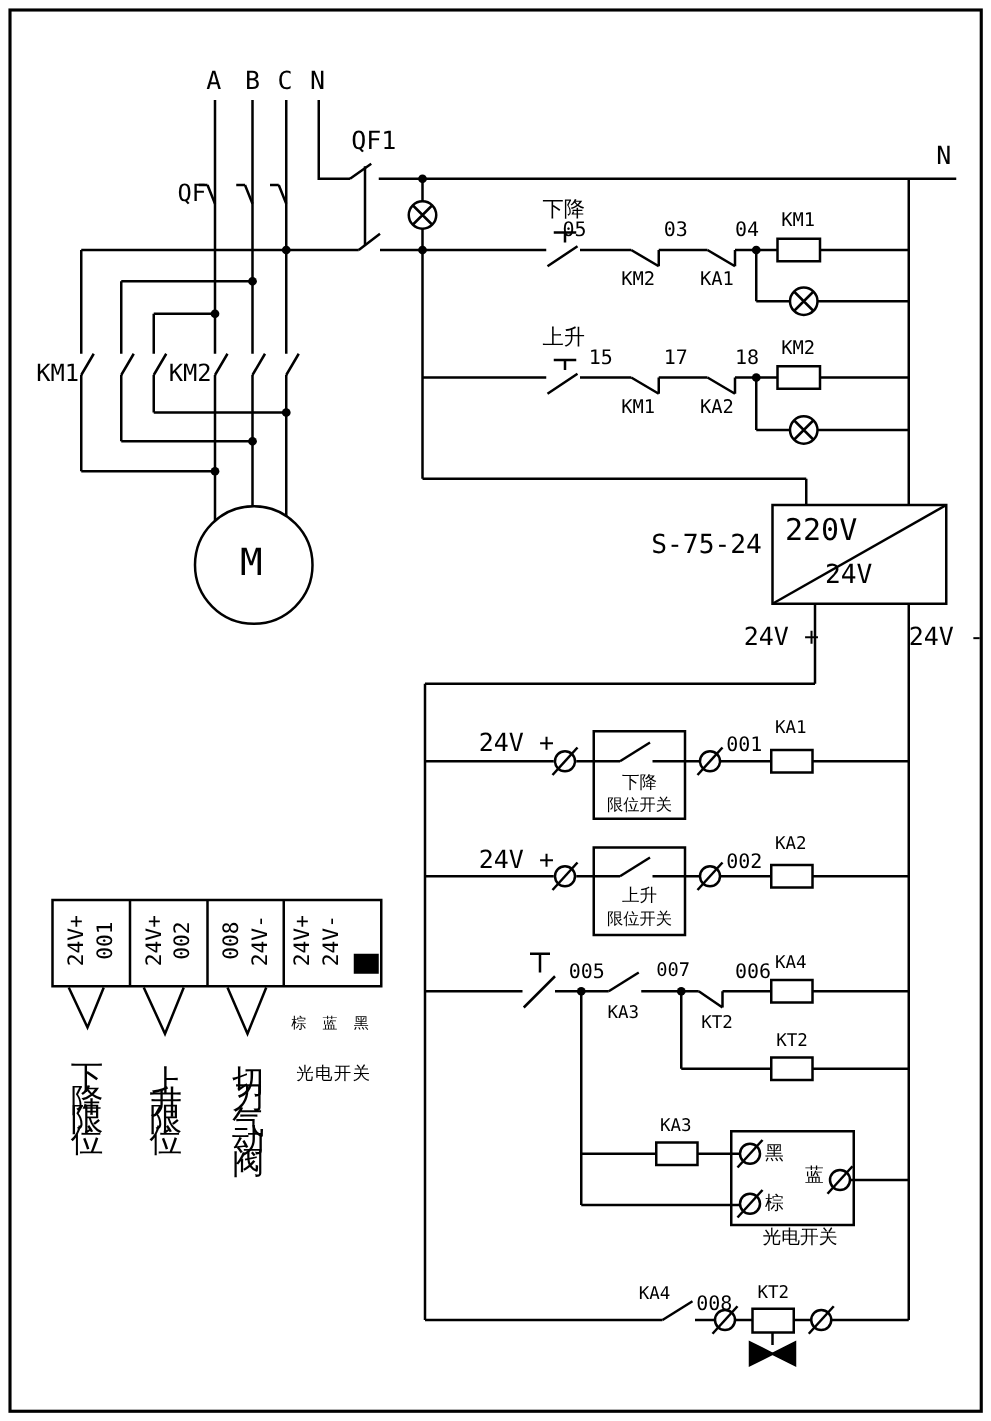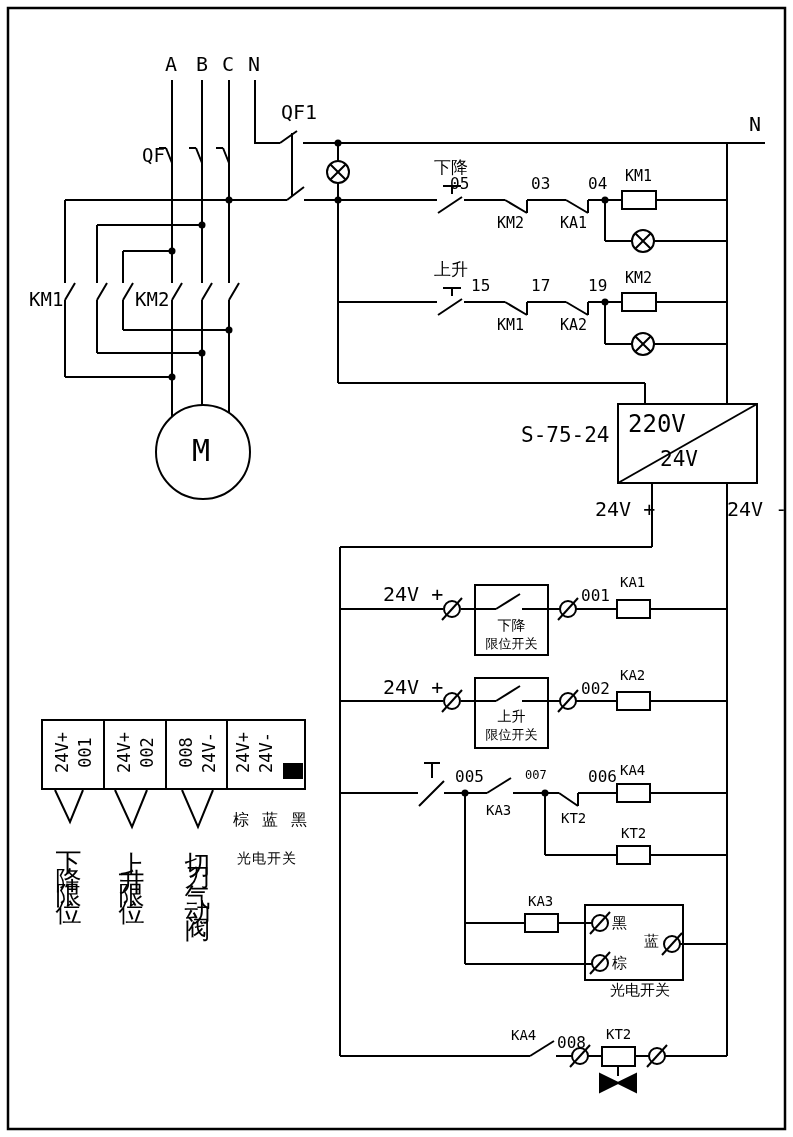--- a/index.html
+++ b/index.html
@@ -176,21 +176,21 @@
 <div class="t" style="left:531px;top:176px;font-size:16px">03</div>
 <div class="t" style="left:560px;top:216px;font-size:15px">KA1</div>
 <div class="t" style="left:588px;top:176px;font-size:16px">04</div>
 <div class="t" style="left:625px;top:169px;font-size:15px">KM1</div>
 
 <div class="t cjk" style="left:434px;top:261px;font-size:17px">上升</div>
 <div class="t" style="left:471px;top:278px;font-size:16px">15</div>
 <div class="t" style="left:497px;top:318px;font-size:15px">KM1</div>
 <div class="t" style="left:531px;top:278px;font-size:16px">17</div>
 <div class="t" style="left:560px;top:318px;font-size:15px">KA2</div>
-<div class="t" style="left:588px;top:278px;font-size:16px">19</div>
+<div class="t" style="left:588px;top:278px;font-size:16px">18</div>
 <div class="t" style="left:625px;top:271px;font-size:15px">KM2</div>
 
 <div class="t" style="left:521px;top:425px;font-size:21px">S-75-24</div>
 <div class="t" style="left:628px;top:412px;font-size:24px">220V</div>
 <div class="t" style="left:660px;top:449px;font-size:21px">24V</div>
 <div class="t" style="left:595px;top:499px;font-size:20px">24V +</div>
 <div class="t" style="left:727px;top:499px;font-size:20px">24V -</div>
 
 <div class="t" style="left:383px;top:584px;font-size:20px">24V +</div>
 <div class="t cjk boxlab" style="left:475px;top:618px;font-size:14px">下降</div>
@@ -199,21 +199,21 @@
 <div class="t" style="left:620px;top:575px;font-size:14px">KA1</div>
 
 <div class="t" style="left:383px;top:677px;font-size:20px">24V +</div>
 <div class="t cjk boxlab" style="left:475px;top:709px;font-size:14px">上升</div>
 <div class="t cjk boxlab" style="left:475px;top:728px;font-size:13px">限位开关</div>
 <div class="t" style="left:581px;top:681px;font-size:16px">002</div>
 <div class="t" style="left:620px;top:668px;font-size:14px">KA2</div>
 
 <div class="t" style="left:455px;top:769px;font-size:16px">005</div>
 <div class="t" style="left:486px;top:803px;font-size:14px">KA3</div>
-<div class="t" style="left:525px;top:769px;font-size:12px">007</div>
+<div class="t" style="left:525px;top:769px;font-size:15px">007</div>
 <div class="t" style="left:561px;top:811px;font-size:14px">KT2</div>
 <div class="t" style="left:588px;top:769px;font-size:16px">006</div>
 <div class="t" style="left:620px;top:763px;font-size:14px">KA4</div>
 <div class="t" style="left:621px;top:826px;font-size:14px">KT2</div>
 
 <div class="t" style="left:528px;top:894px;font-size:14px">KA3</div>
 <div class="t cjk" style="left:612px;top:915px;font-size:15px">黑</div>
 <div class="t cjk" style="left:612px;top:955px;font-size:15px">棕</div>
 <div class="t cjk" style="left:644px;top:933px;font-size:15px">蓝</div>
 <div class="t cjk" style="left:610px;top:982px;font-size:15px">光电开关</div>
@@ -227,16 +227,16 @@
 <div class="t rot" style="left:94px;top:744px;font-size:17px">24V+</div>
 <div class="t rot" style="left:117px;top:744px;font-size:17px">002</div>
 <div class="t rot" style="left:156px;top:744px;font-size:17px">008</div>
 <div class="t rot" style="left:179px;top:744px;font-size:17px">24V-</div>
 <div class="t rot" style="left:213px;top:744px;font-size:17px">24V+</div>
 <div class="t rot" style="left:236px;top:744px;font-size:17px">24V-</div>
 
 <div class="t vcol" style="left:56px;top:831px">下降限位</div>
 <div class="t vcol" style="left:119px;top:831px">上升限位</div>
 <div class="t vcol" style="left:185px;top:831px">切刀气动阀</div>
-<div class="t cjk" style="left:233px;top:812px;font-size:16px;letter-spacing:13px">棕蓝黑</div>
+<div class="t cjk" style="left:233px;top:812px;font-size:12px;letter-spacing:13px">棕蓝黑</div>
 <div class="t cjk" style="left:237px;top:851px;font-size:14px;letter-spacing:1px">光电开关</div>
 
 </div>
 
 </body></html>

